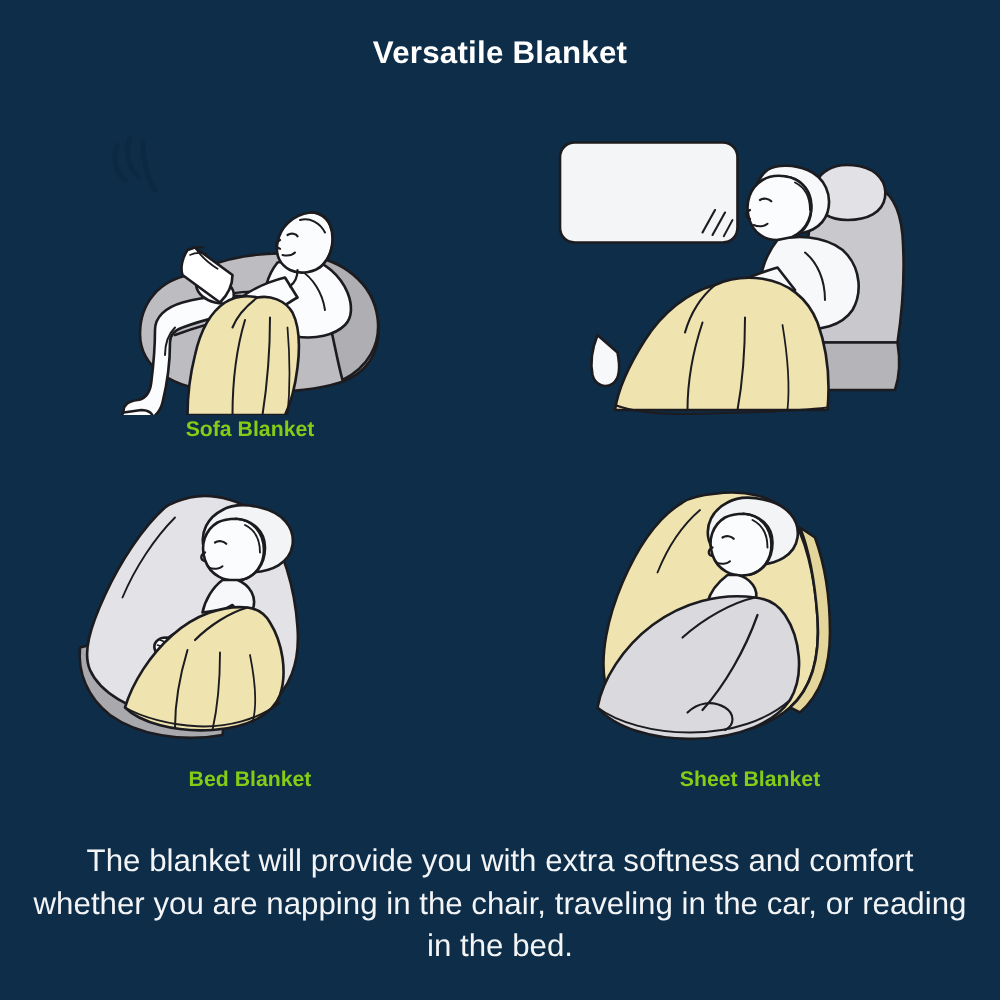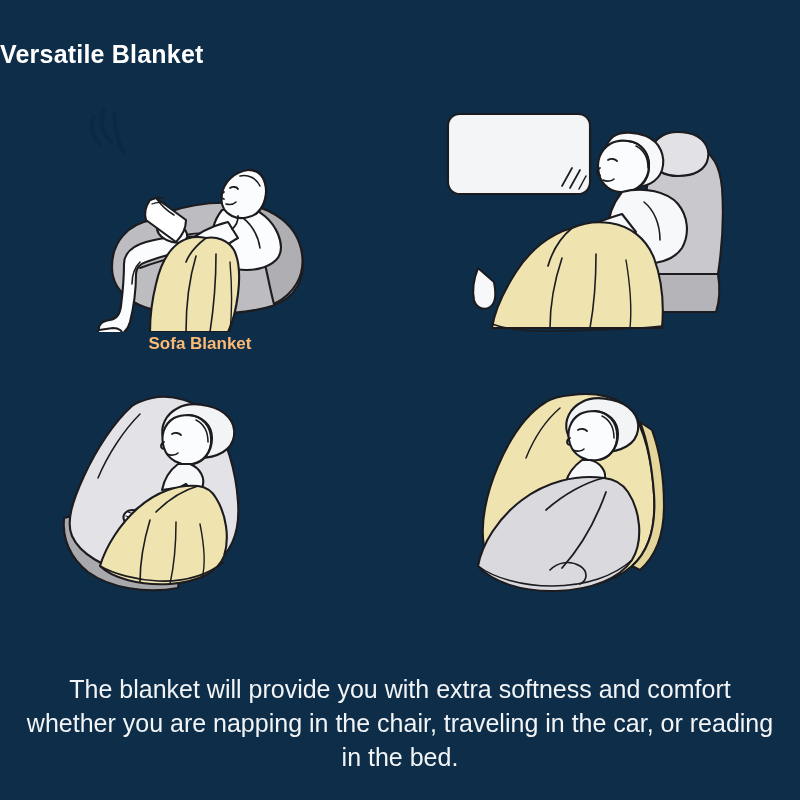--- a/index.html
+++ b/index.html
@@ -15,23 +15,24 @@
     position: relative;
   }
   .poster {
     width: 800px;
     height: 800px;
     position: relative;
     box-sizing: border-box;
   }
   .title {
     position: absolute;
-    top: 40px;
+    top: 28px;
     left: 0;
     width: 800px;
+    text-align: center;
     color: #ffffff;
     font-size: 25px;
     font-weight: bold;
     letter-spacing: 0.2px;
   }
   .grid {
     position: absolute;
     top: 92px;
     left: 0;
     width: 800px;
@@ -53,21 +54,21 @@
     width: 400px;
     height: 240px;
     display: block;
   }
   .caption {
     position: absolute;
     bottom: 18px;
     left: 0;
     width: 400px;
     text-align: center;
-    color: #fdba74;
+    color: #84cc16;
     font-size: 17px;
     font-weight: bold;
   }
   .blurb {
     position: absolute;
     left: 26px;
     top: 672px;
     width: 748px;
     text-align: center;
     color: #f2f4f6;
@@ -352,20 +353,21 @@
           <path d="M198 114 C184 118, 168 128, 156 140" fill="none" stroke-width="1.7"></path>
 
           <path d="M150 148 C144 168, 140 190, 140 210" fill="none" stroke-width="1.6"></path>
           <path d="M176 150 C176 172, 174 194, 170 212" fill="none" stroke-width="1.5"></path>
           <path d="M200 152 C204 172, 206 192, 202 206" fill="none" stroke-width="1.4"></path>
 
           <path d="M100 194 C114 202, 136 208, 158 209
                    C182 210, 206 204, 224 190" fill="none" stroke-width="1.6"></path>
         </g>
       </svg>
+      <div class="caption">Bed Blanket</div>
     </div>
 
     <div class="cell cell-3">
       <svg class="art" viewBox="0 0 400 240">
         <g stroke="#1c1c20" stroke-width="2.1" stroke-linejoin="round" stroke-linecap="round">
 
           <path d="M146 30 C126 42, 110 66, 98 94
                    C86 122, 80 152, 84 174
                    C88 196, 108 212, 140 216
                    C176 220, 212 212, 232 194
@@ -417,19 +419,20 @@
 
           <path d="M206 120 C196 148, 180 176, 162 196" fill="none" stroke-width="1.8"></path>
 
           <path d="M150 198 C158 190, 170 188, 180 194
                    C188 199, 188 208, 180 212" fill="none" stroke-width="1.7"></path>
 
           <path d="M78 194 C94 206, 122 214, 152 214
                    C186 214, 214 204, 232 188" fill="none" stroke-width="1.5"></path>
         </g>
       </svg>
+      <div class="caption">Sheet Blanket</div>
     </div>
 
   </div>
 
   <div class="blurb">The blanket will provide you with extra softness and comfort whether you are napping in the chair, traveling in the car, or reading in the bed.</div>
 
 </div>
 
 </body></html>

